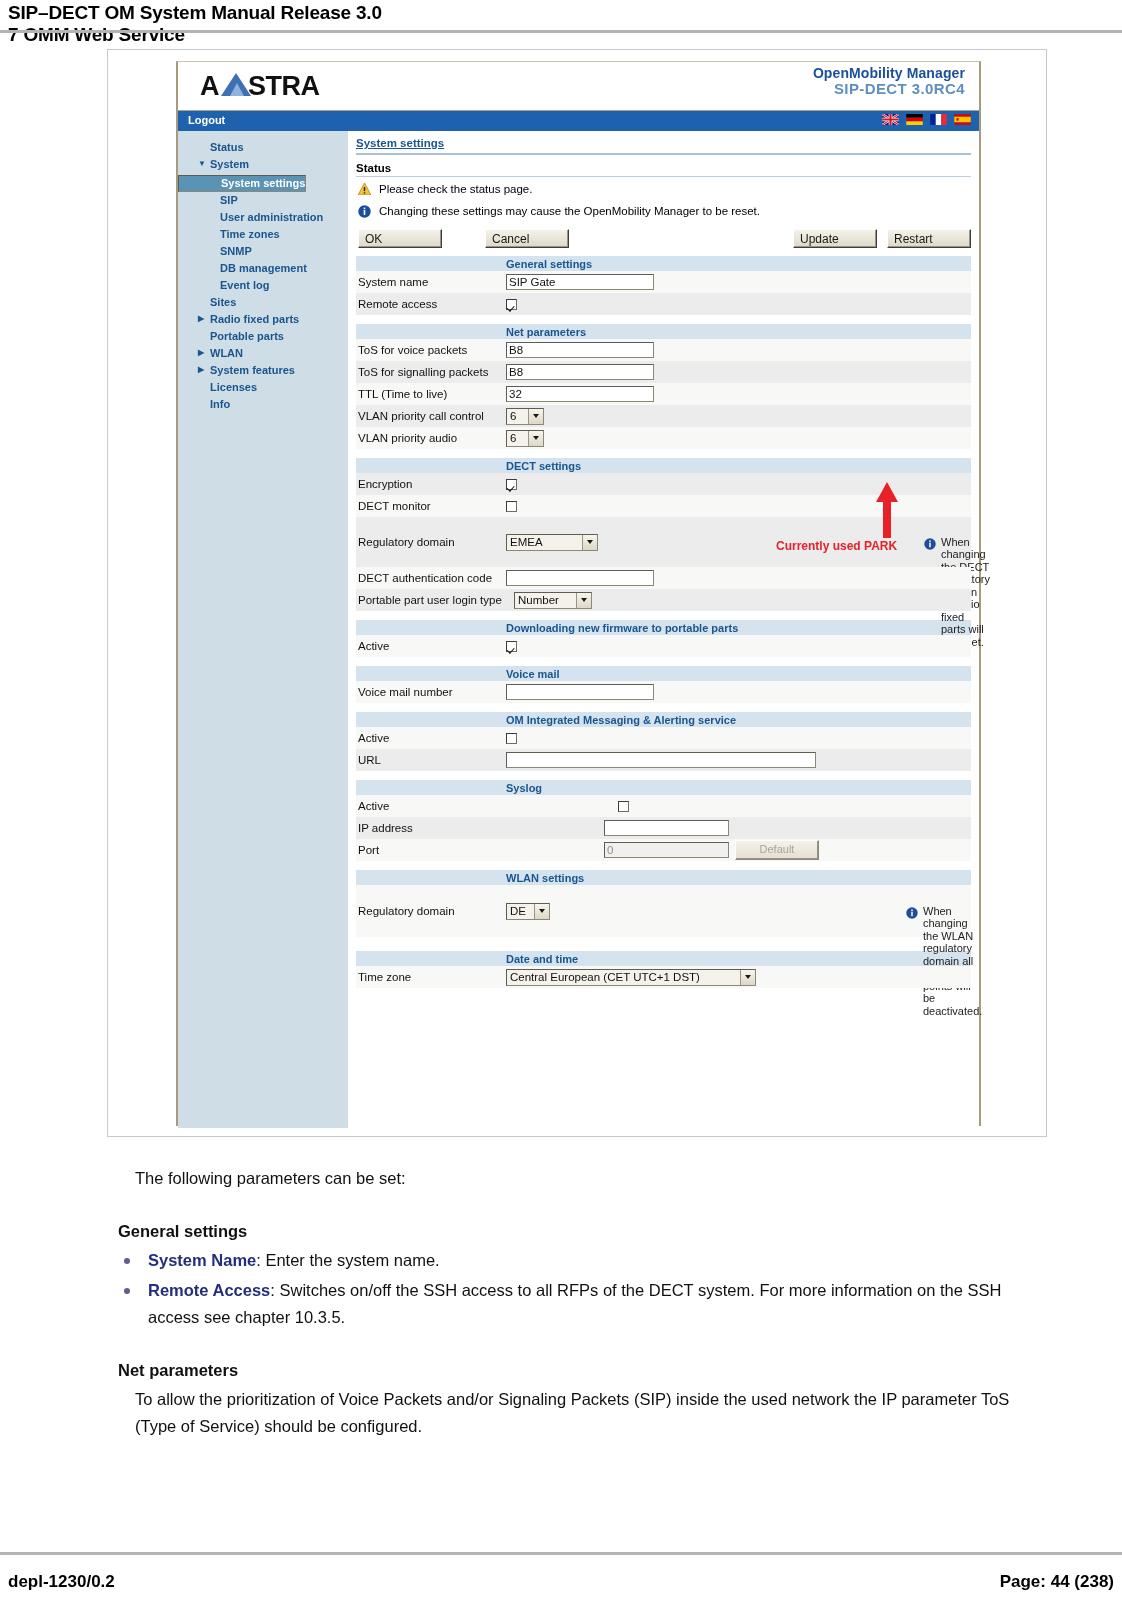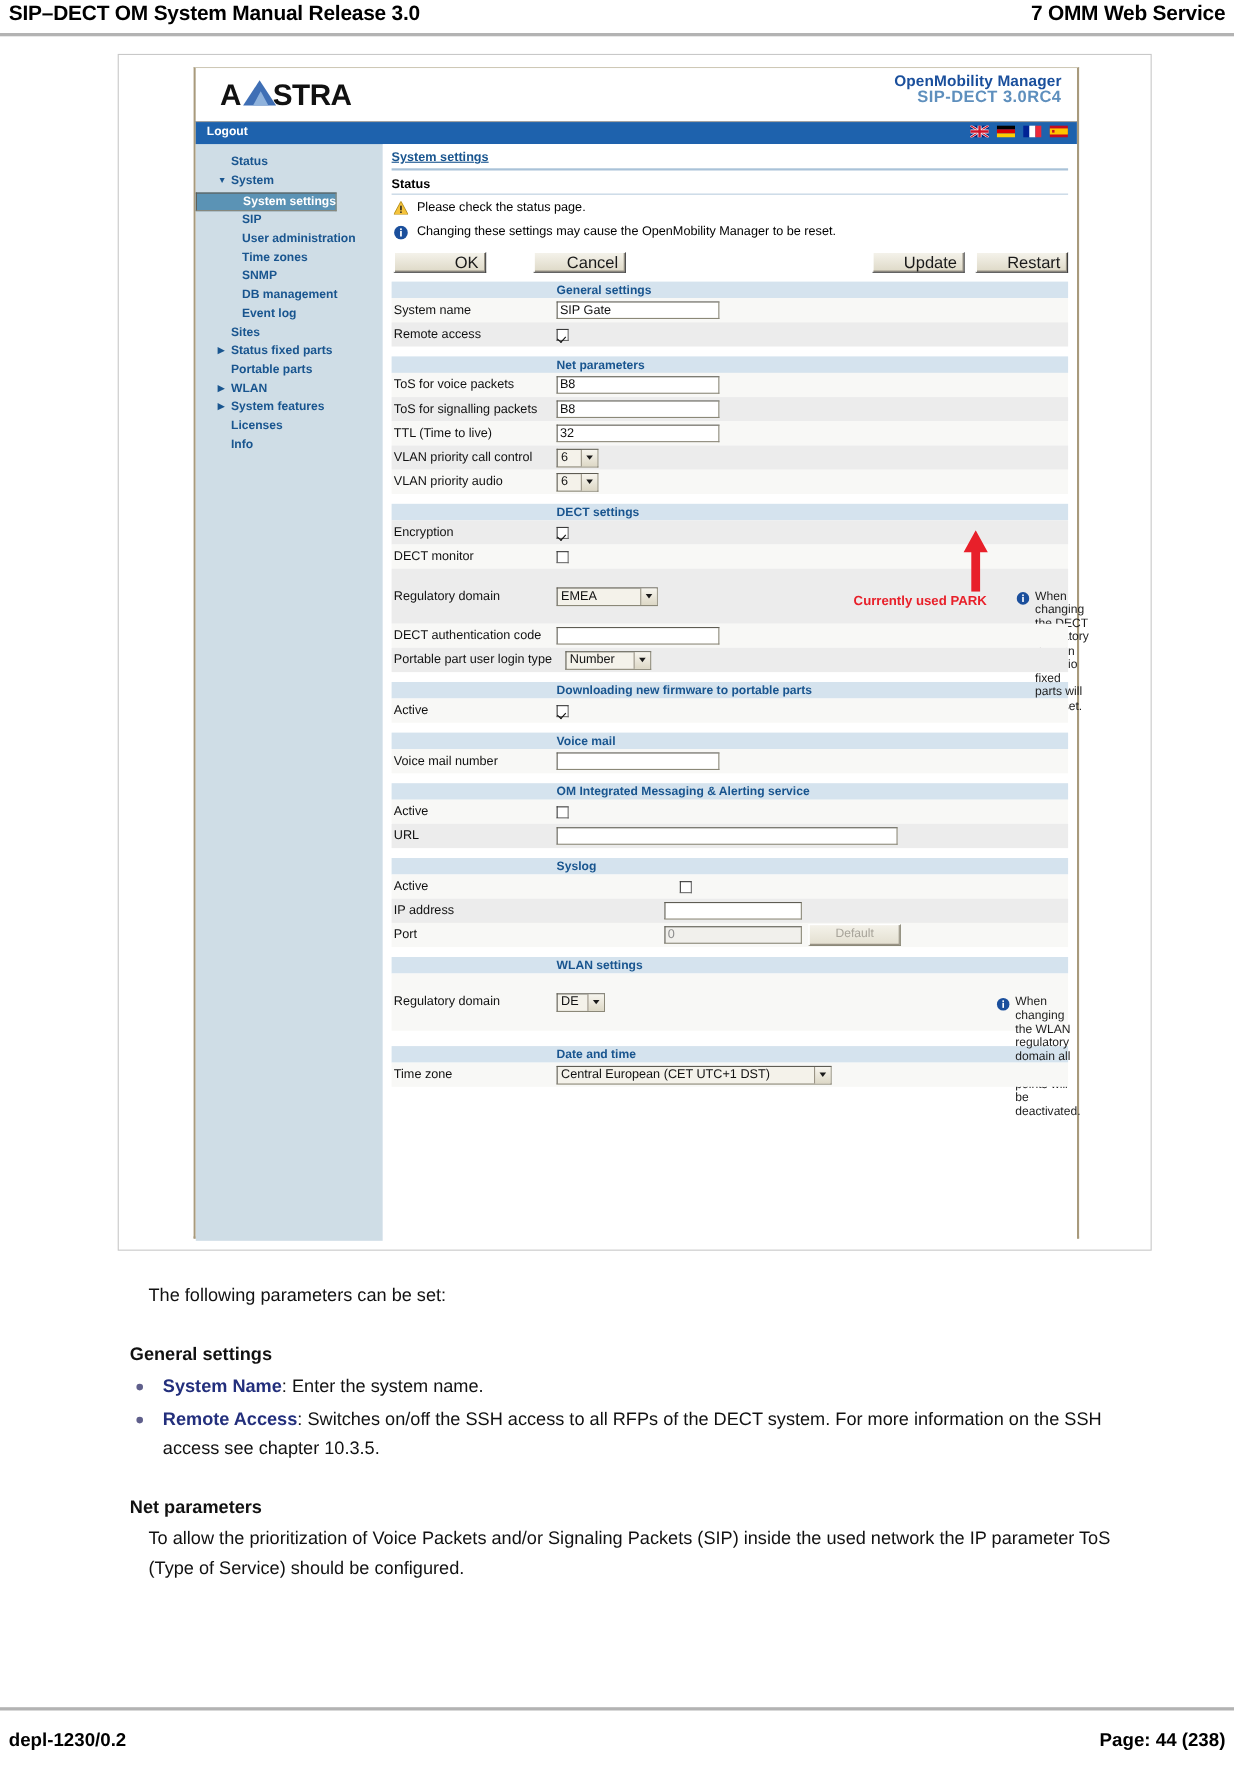--- a/index.html
+++ b/index.html
@@ -9,21 +9,21 @@
     font-family:"Liberation Sans", sans-serif;
     color:#000;
     position:relative;
     overflow:hidden;
   }
 
   
   .doc-header{
     position:absolute;left:0;top:0;width:1122px;height:34px;
     display:flex;align-items:flex-start;justify-content:space-between;
-    padding:2px 8px 0 8px;box-sizing:border-box;
+    padding:2px 8px 0 8px;box-sizing:border-box;flex-direction:column;
   }
   .doc-header .left,.doc-header .right{
     font-size:19px;font-weight:bold;letter-spacing:-0.2px;white-space:nowrap;
   }
   .doc-header-rule{
     position:absolute;left:0;top:30px;width:1122px;height:3px;background:#b3b3b3;
   }
 
   
   .shot{
@@ -95,21 +95,21 @@
   .msg{display:flex;align-items:flex-start;gap:8px;margin:2px 0 9px 2px;font-size:11.5px;}
   .msg .txt{padding-top:1px;}
   .icon-warn,.icon-info{flex:0 0 auto;margin-top:1px;}
 
   .btnrow{display:flex;align-items:center;margin:8px 0 7px 0;position:relative;height:22px;}
   .btn{
     background:linear-gradient(#f4f2ea,#ded9c7);
     border:1px solid #6f6f6f;border-right-color:#3d3d3d;border-bottom-color:#3d3d3d;
     border-top-color:#ffffff;border-left-color:#ffffff;
     box-shadow:inset -1px -1px 0 #9a9486;
-    font-size:15px;color:#1a1a1a;text-align:right;
+    font-size:12px;color:#1a1a1a;text-align:left;
     height:19px;line-height:17px;width:84px;cursor:pointer;
     font-family:"Liberation Sans", sans-serif;
   }
   .btn.ok{margin-left:2px;}
   .btn.cancel{margin-left:43px;}
   .btn.update{position:absolute;right:94px;}
   .btn.restart{position:absolute;right:0px;}
 
   
   .section{margin-bottom:9px;}
@@ -276,21 +276,21 @@
           <li class="lvl1 sel">
               <span class="lbl">System settings</span>
             </li>
           <li class="lvl1"><span class="lbl">SIP</span></li>
           <li class="lvl1"><span class="lbl">User administration</span></li>
           <li class="lvl1"><span class="lbl">Time zones</span></li>
           <li class="lvl1"><span class="lbl">SNMP</span></li>
           <li class="lvl1"><span class="lbl">DB management</span></li>
           <li class="lvl1"><span class="lbl">Event log</span></li>
           <li class="lvl0"><span class="lbl">Sites</span></li>
-          <li class="lvl0"><span class="caret">▶</span><span class="lbl">Status fixed parts</span></li>
+          <li class="lvl0"><span class="caret">▶</span><span class="lbl">Radio fixed parts</span></li>
           <li class="lvl0"><span class="lbl">Portable parts</span></li>
           <li class="lvl0"><span class="caret">▶</span><span class="lbl">WLAN</span></li>
           <li class="lvl0"><span class="caret">▶</span><span class="lbl">System features</span></li>
           <li class="lvl0"><span class="lbl">Licenses</span></li>
           <li class="lvl0"><span class="lbl">Info</span></li>
         </ul>
       </div>
 
       <div class="content">
 

